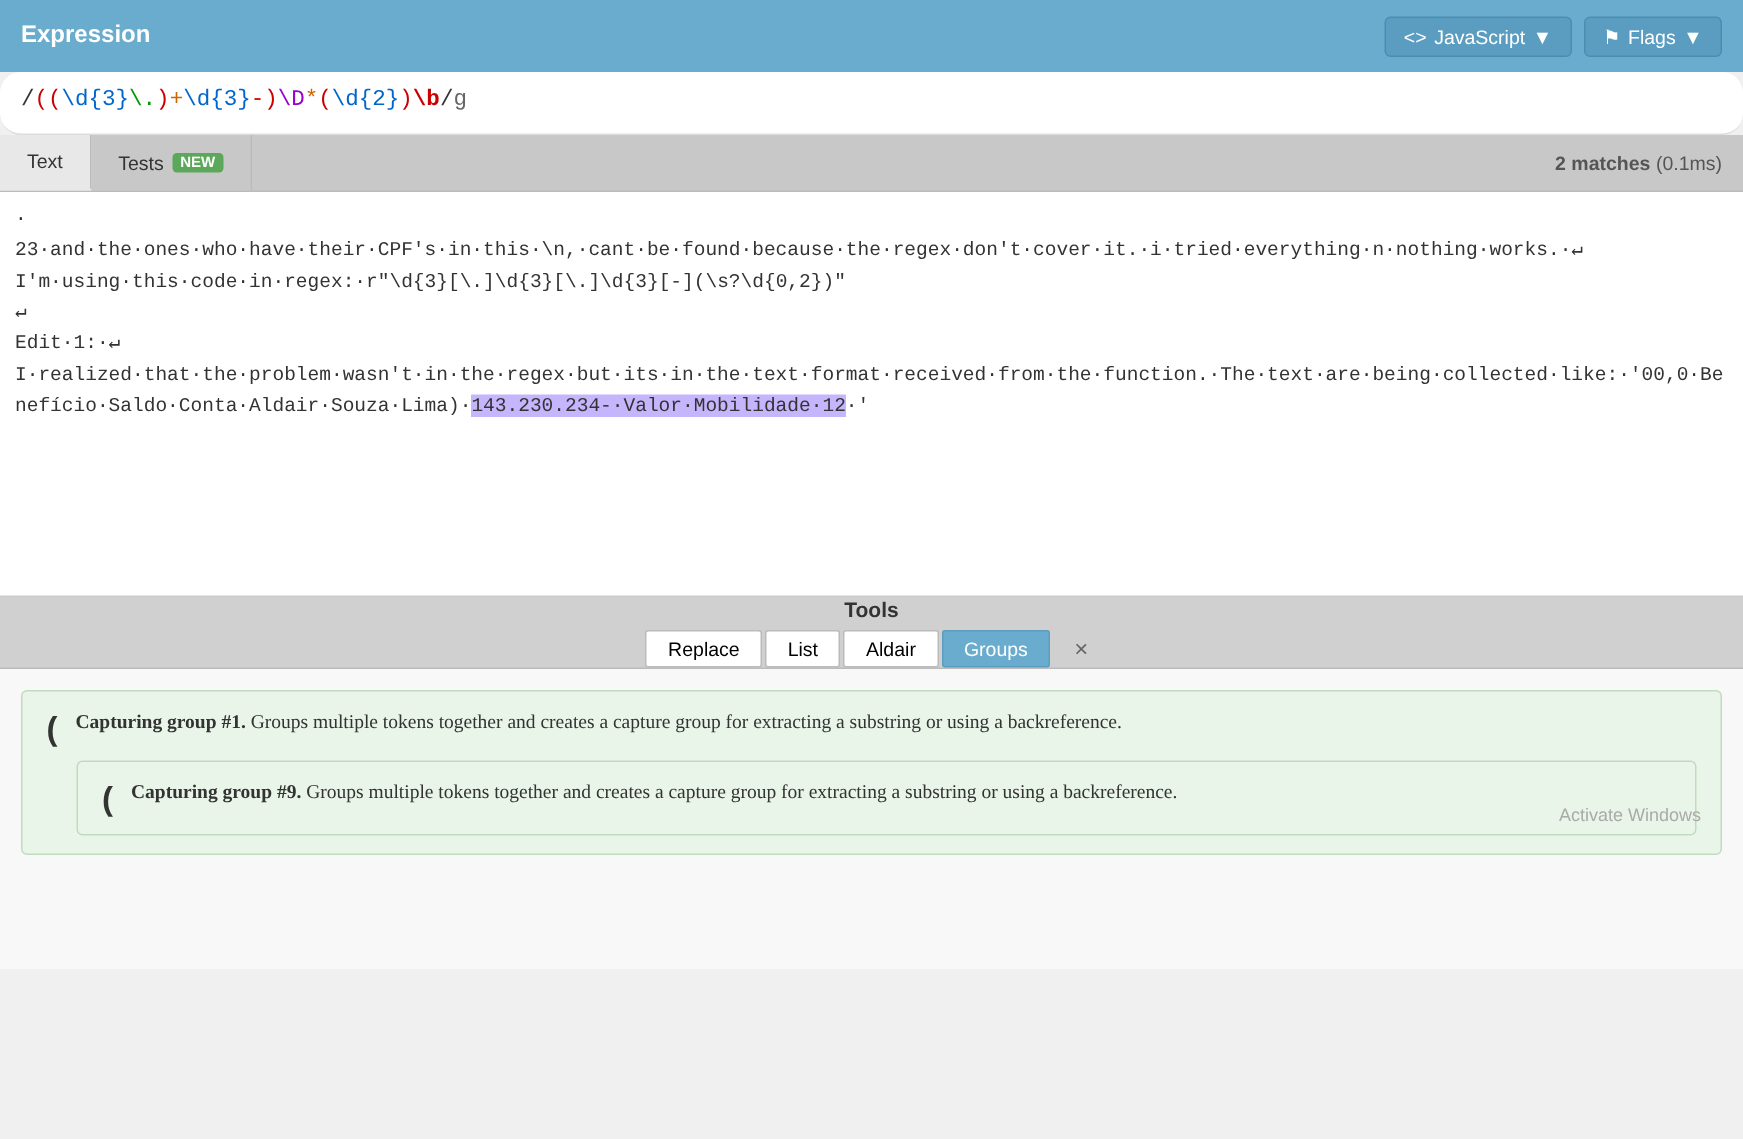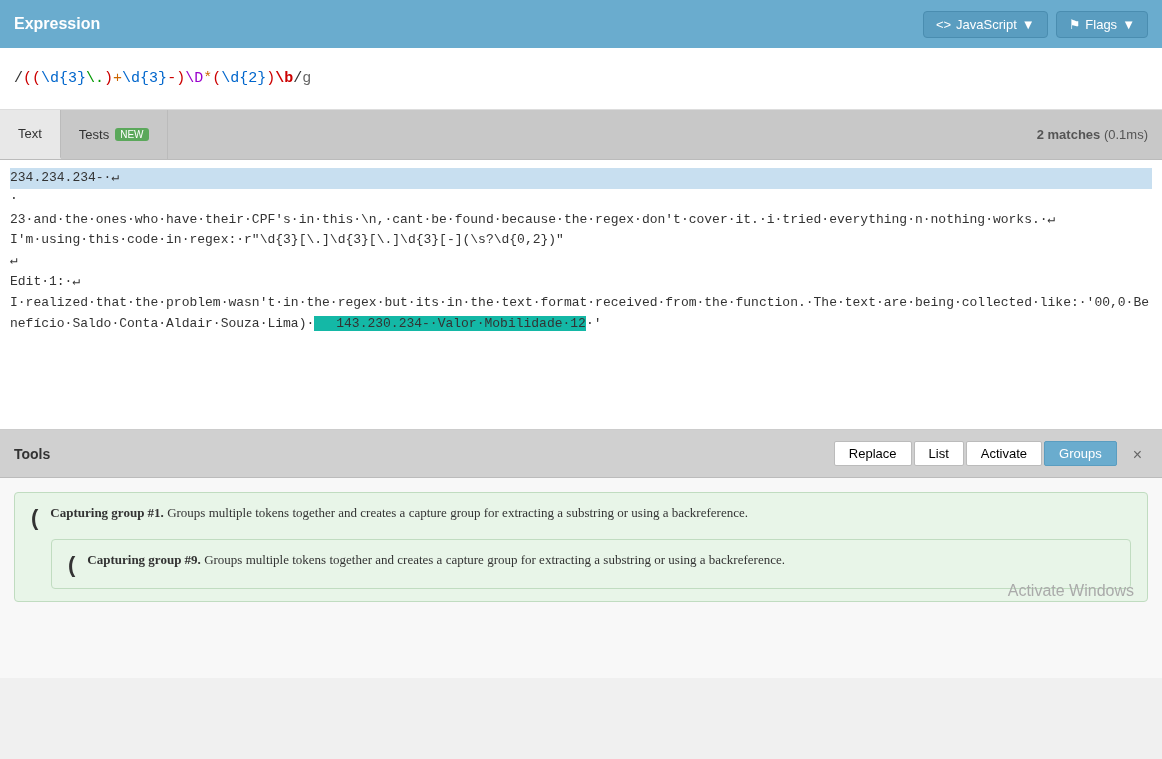--- a/index.html
+++ b/index.html
@@ -32,45 +32,46 @@
       cursor: pointer;
       font-size: 13px;
       display: flex;
       align-items: center;
       gap: 5px;
     }
 
     
     .expression-bar {
       background: white;
-      padding: 22px 14px;
+      padding: 10px 14px;
       border-bottom: 1px solid #ddd;
       font-family: 'Courier New', monospace;
       font-size: 15px;
       min-height: 42px;
+      border-radius: 14px;
     }
     .expr-slash { color: #333; }
     .expr-paren { color: #cc0000; }
     .expr-group1 { color: #0066cc; }
     .expr-dot { color: #009900; }
     .expr-plus { color: #cc6600; }
     .expr-dash { color: #cc0000; }
     .expr-D { color: #9900cc; }
     .expr-star { color: #cc6600; }
     .expr-b { color: #cc0000; font-weight: bold; }
     .expr-flag { color: #666; }
 
     
     .tabs-bar {
       background: #c8c8c8;
       display: flex;
       align-items: center;
       justify-content: space-between;
       padding: 0 0 0 0;
-      height: 50px;
+      height: 38px;
       border-bottom: 1px solid #bbb;
     }
     .tabs-left {
       display: flex;
       height: 100%;
     }
     .tab {
       padding: 0 18px;
       display: flex;
       align-items: center;
@@ -85,21 +86,21 @@
       background: #e8e8e8;
       border-bottom: 2px solid #e8e8e8;
     }
     .tab-new-badge {
       background: #5ba85b;
       color: white;
       font-size: 10px;
       padding: 1px 5px;
       border-radius: 3px;
       margin-left: 6px;
-      font-weight: normal;
+      font-weight: bold;
     }
     .tabs-right {
       padding-right: 14px;
       color: #555;
       font-size: 13px;
     }
     .matches-count { font-weight: bold; }
 
     
     .text-area-wrapper {
@@ -116,33 +117,33 @@
       padding: 8px 10px;
       white-space: pre-wrap;
       word-break: break-all;
       color: #333;
     }
     .highlight-line {
       background: #c8dff0;
       display: block;
     }
     .highlight-match {
-      background: #14b8a6;
-      padding-left: 22px;
+      background: #c4b5fd;
     }
 
     
     .tools-header {
       background: #d0d0d0;
       padding: 0 14px;
       display: flex;
       align-items: center;
       justify-content: space-between;
       height: 48px;
       border-bottom: 1px solid #bbb;
+      flex-direction: column;
     }
     .tools-title {
       font-weight: bold;
       font-size: 14px;
       color: #333;
     }
     .tools-buttons {
       display: flex;
       gap: 2px;
       align-items: flex-end;
@@ -230,24 +231,24 @@
     .capture-title {
       font-size: 13px;
       color: #333;
       font-family: Liberation Serif, serif;
     }
     .capture-title strong {
       font-weight: bold;
     }
     .watermark {
       position: absolute;
-      bottom: 10px;
+      bottom: 28px;
       right: 14px;
       color: #aaa;
-      font-size: 16px;
+      font-size: 12px;
     }
   </style>
 </head>
 <body>
 
 <div class="header">
   <span class="header-title">Expression</span>
   <div class="header-buttons">
     <button class="header-btn">
       <span>&lt;&gt;</span>
@@ -276,34 +277,34 @@
       <span class="tab-new-badge">NEW</span>
     </div>
   </div>
   <div class="tabs-right">
     <span class="matches-count">2 matches</span>
     <span>(0.1ms)</span>
   </div>
 </div>
 
 <div class="text-area-wrapper">
-  <div class="text-content" contenteditable="true" style=""><span class="highlight-line">234.234.234-·↵</span><span>·
+  <div class="text-content" contenteditable="true" style=""><span>·
 </span><span>23·and·the·ones·who·have·their·CPF's·in·this·\n,·cant·be·found·because·the·regex·don't·cover·it.·i·tried·everything·n·nothing·works.·↵
 I'm·using·this·code·in·regex:·r"\d{3}[\.]<wbr>\d{3}[\.]<wbr>\d{3}[-](\s?<wbr>\d{0,2})"
 ↵
 Edit·1:·↵
 I·realized·that·the·problem·wasn't·in·the·regex·but·its·in·the·text·format·received·from·the·function.·The·text·are·being·collected·like:·'00,0·Benefício·Saldo·Conta·Aldair·Souza·Lima)·</span><span class="highlight-match">143.230.234-·Valor·Mobilidade·12</span><span>·'</span></div>
 </div>
 
 <div class="tools-header">
   <span class="tools-title">Tools</span>
   <div class="tools-buttons">
     <button class="tools-btn">Replace</button>
     <button class="tools-btn">List</button>
-    <button class="tools-btn">Activate</button>
+    <button class="tools-btn">Aldair</button>
     <button class="tools-btn active">Groups</button>
     <span class="tools-close">×</span>
   </div>
 </div>
 
 <div class="tools-content">
 
   <div class="capture-group">
     <div class="capture-header">
       <span class="capture-paren">(</span>

